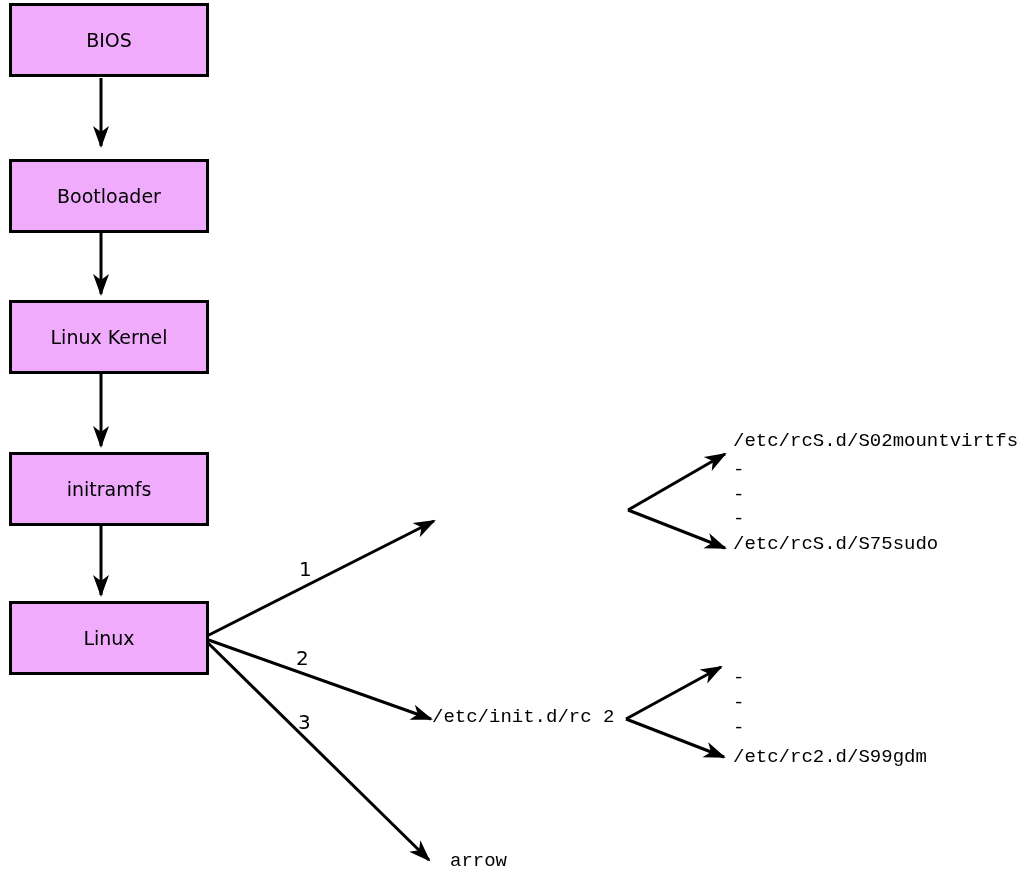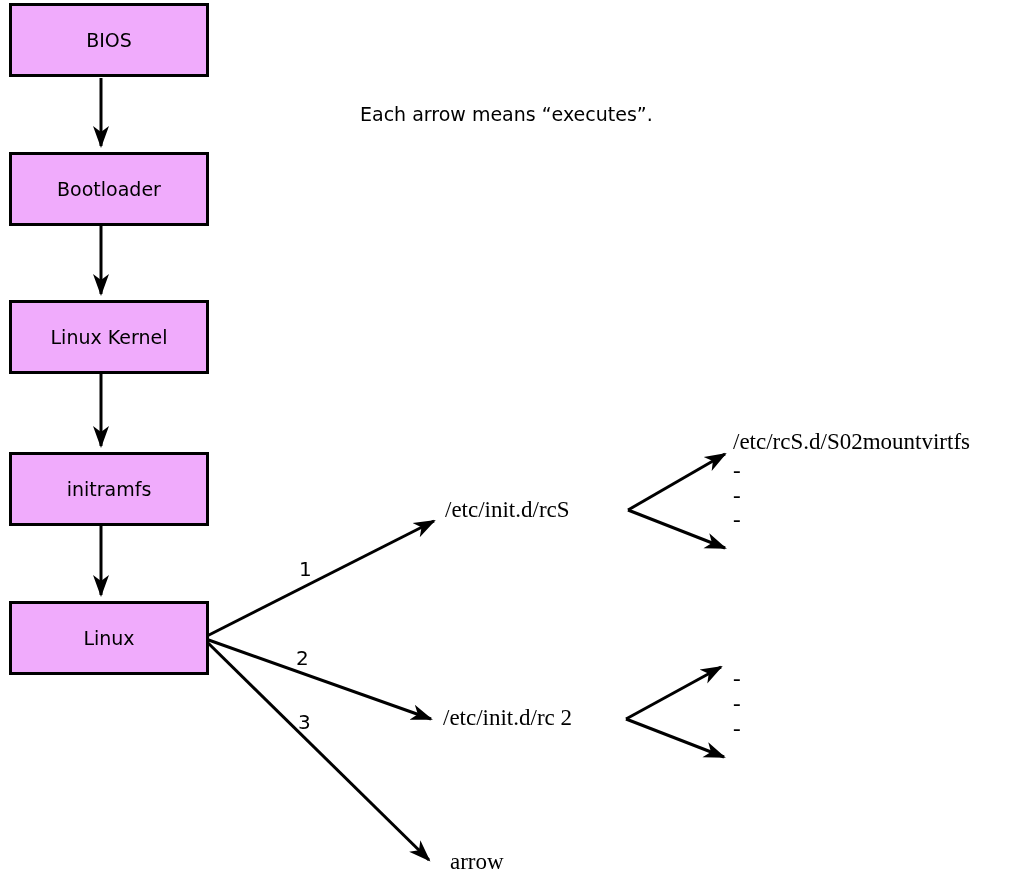--- a/index.html
+++ b/index.html
@@ -41,22 +41,22 @@
     line-height: 22px;
     white-space: nowrap;
   }
   .num {
     position: absolute;
     font-size: 20px;
     line-height: 20px;
   }
   .mono {
     position: absolute;
-    font-family: Liberation Serif, serif;
-    font-size: 23px;
+    font-family: Liberation Mono, monospace;
+    font-size: 19px;
     line-height: 21px;
     white-space: pre;
   }
 </style>
 </head>
 <body>
 
 <div class="stage">
 
   <svg class="arrows" viewBox="0 0 1024 875" xmlns="http://www.w3.org/2000/svg">
@@ -76,48 +76,48 @@
       <line x1="203" y1="638" x2="429" y2="860" marker-end="url(#ah)"></line>
 
       <line x1="628" y1="510" x2="725" y2="454" marker-end="url(#ah)"></line>
       <line x1="628" y1="510" x2="725" y2="548" marker-end="url(#ah)"></line>
 
       <line x1="626" y1="719" x2="721" y2="667" marker-end="url(#ah)"></line>
       <line x1="626" y1="719" x2="724" y2="757" marker-end="url(#ah)"></line>
     </g>
   </svg>
 
-  <div class="note">Each arrow means “executes”.</div>
 
   <div class="box" style="top:3px">
     <span>BIOS</span>
   </div>
-  <div class="box" style="top:152px">
+  <div class="box" style="top:159px">
     <span>Bootloader</span>
   </div>
   <div class="box" style="top:452px">
     <span>initramfs</span>
   </div>
   <div class="box" style="top:300px">
     <span>Linux Kernel</span>
   </div>
   <div class="box" style="top:601px">
     <span>Linux</span>
   </div>
 
   <span class="num" style="left:299px;top:559px">1</span>
   <span class="num" style="left:296px;top:648px">2</span>
   <span class="num" style="left:298px;top:712px">3</span>
 
-  <span class="mono" style="left:445px;top:499px">/etc/init.d/rcS</span>
-  <span class="mono" style="left:443px;top:707px">/etc/init.d/rc 2</span>
+  <span class="mono" style="left:432px;top:707px">/etc/init.d/rc 2</span>
   <span class="mono" style="left:450px;top:851px">arrow</span>
 
   <span class="mono" style="left:733px;top:431px">/etc/rcS.d/S02mountvirtfs</span>
   <span class="mono" style="left:733px;top:460px">-</span>
   <span class="mono" style="left:733px;top:485px">-</span>
   <span class="mono" style="left:733px;top:509px">-</span>
+  <span class="mono" style="left:733px;top:534px">/etc/rcS.d/S75sudo</span>
 
   <span class="mono" style="left:733px;top:668px">-</span>
   <span class="mono" style="left:733px;top:693px">-</span>
   <span class="mono" style="left:733px;top:718px">-</span>
+  <span class="mono" style="left:733px;top:747px">/etc/rc2.d/S99gdm</span>
 
 </div>
 
 </body></html>

